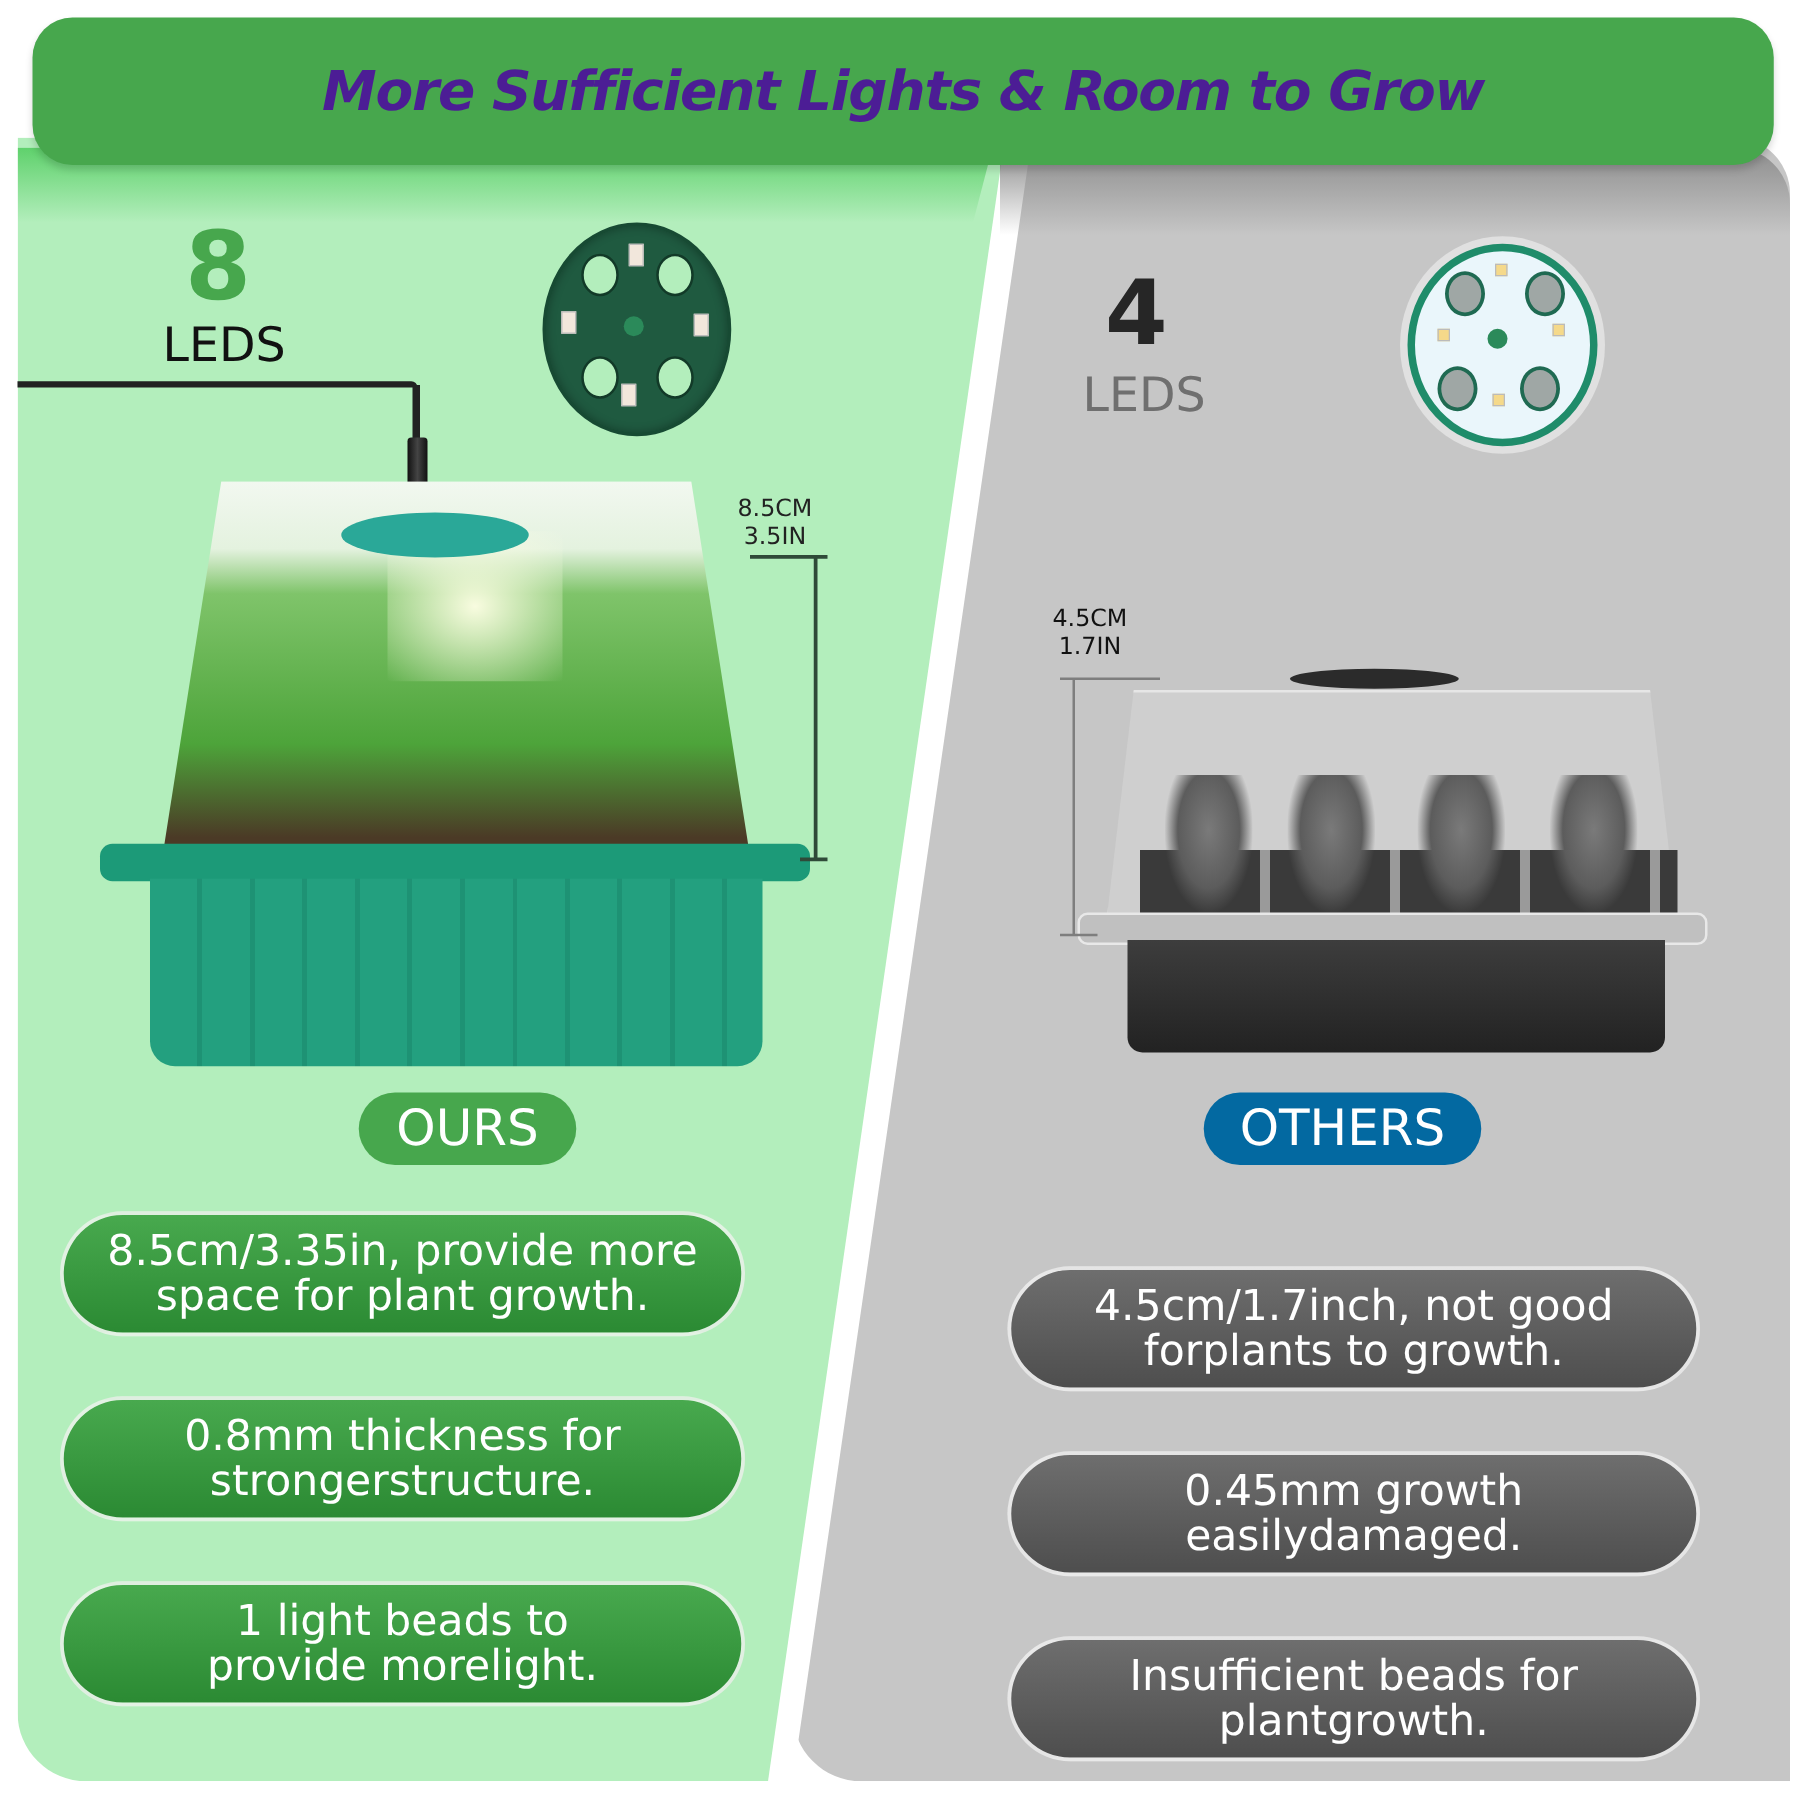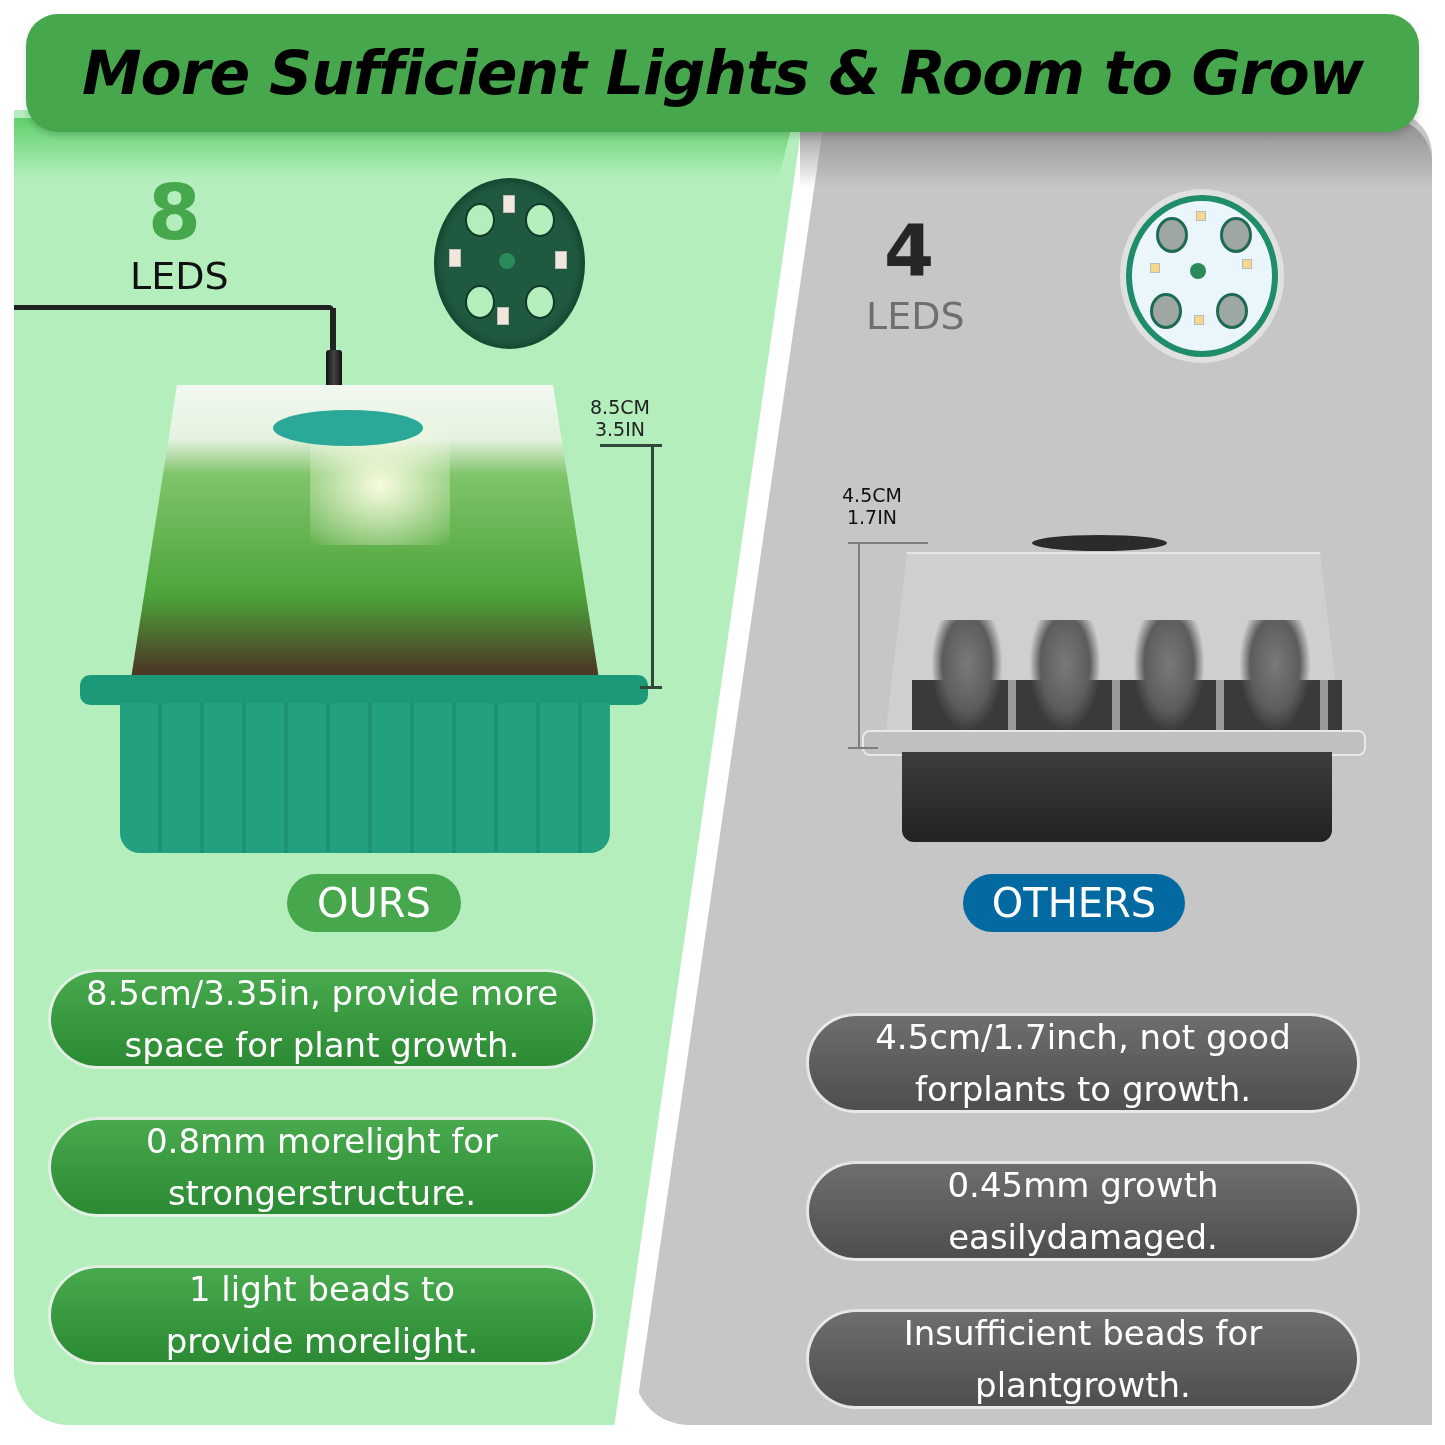--- a/index.html
+++ b/index.html
@@ -32,21 +32,21 @@
     border-radius: 0 45px 0 0;
   }
   
   .title-banner {
     position: absolute; left: 26px; top: 14px; width: 1393px; height: 118px;
     background: #47a74d; border-radius: 32px;
     display: flex; align-items: center; justify-content: center;
     box-shadow: 0 4px 6px rgba(0,0,0,0.15);
   }
   .title-banner span {
-    color: #000000; font-size: 60px; font-weight: bold; font-style: italic;
+    color: #4c1d95; font-size: 44px; font-weight: bold; font-style: italic;
     letter-spacing: -1px; font-family: "DejaVu Sans", sans-serif;
   }
   
   .led-count {
     position: absolute; font-weight: bold; font-family: "DejaVu Sans", sans-serif;
   }
   .led-count.ours { left: 148px; top: 168px; font-size: 76px; color: #47a74d; }
   .led-count.others { left: 884px; top: 208px; font-size: 72px; color: #262626; }
   .led-label { position: absolute; font-size: 38px; font-family: "DejaVu Sans", sans-serif; }
   .led-label.ours { left: 130px; top: 254px; color: #111; }
@@ -153,21 +153,21 @@
     font-size: 40px; display: flex; align-items: center; justify-content: center;
     font-family: "DejaVu Sans", sans-serif;
   }
   .badge.ours { left: 287px; top: 874px; width: 174px; background: #47a74d; }
   .badge.others { left: 963px; top: 874px; width: 222px; background: #0369a1; }
   
   .pill {
     position: absolute; width: 548px; height: 100px; border-radius: 50px;
     border: 3px solid rgba(255,255,255,0.85);
     display: flex; align-items: center; justify-content: center; text-align: center;
-    color: #fff; font-size: 34px; line-height: 52px; box-sizing: border-box;
+    color: #fff; font-size: 34px; line-height: 36px; box-sizing: border-box;
     font-family: "DejaVu Sans", sans-serif; white-space: pre-line;
   }
   .pill.ours { left: 48px; background: linear-gradient(#48a94e, #2b8a33); }
   .pill.others { left: 806px; width: 554px; background: linear-gradient(#6e6e6e, #4e4e4e); margin-top: 44px; }
   .pill.r1 { top: 969px; }
   .pill.r2 { top: 1117px; }
   .pill.r3 { top: 1265px; }
 </style>
 </head>
 <body>
@@ -248,21 +248,21 @@
 </div>
 <div class="dim-line dim-oth-v"></div>
 <div class="dim-line dim-oth-t"></div>
 <div class="dim-line dim-oth-b"></div>
 
 <div class="badge ours">OURS</div>
 <div class="badge others">OTHERS</div>
 
 <div class="pill ours r1">8.5cm/3.35in, provide more
 space for plant growth.</div>
-<div class="pill ours r2">0.8mm morelight for
+<div class="pill ours r2">0.8mm thickness for
 strongerstructure.</div>
 <div class="pill ours r3">1 light beads to
 provide morelight.</div>
 
 <div class="pill others r1">4.5cm/1.7inch, not good
 forplants to growth.</div>
 <div class="pill others r2">0.45mm growth
 easilydamaged.</div>
 <div class="pill others r3">Insufficient beads for
 plantgrowth.</div>

